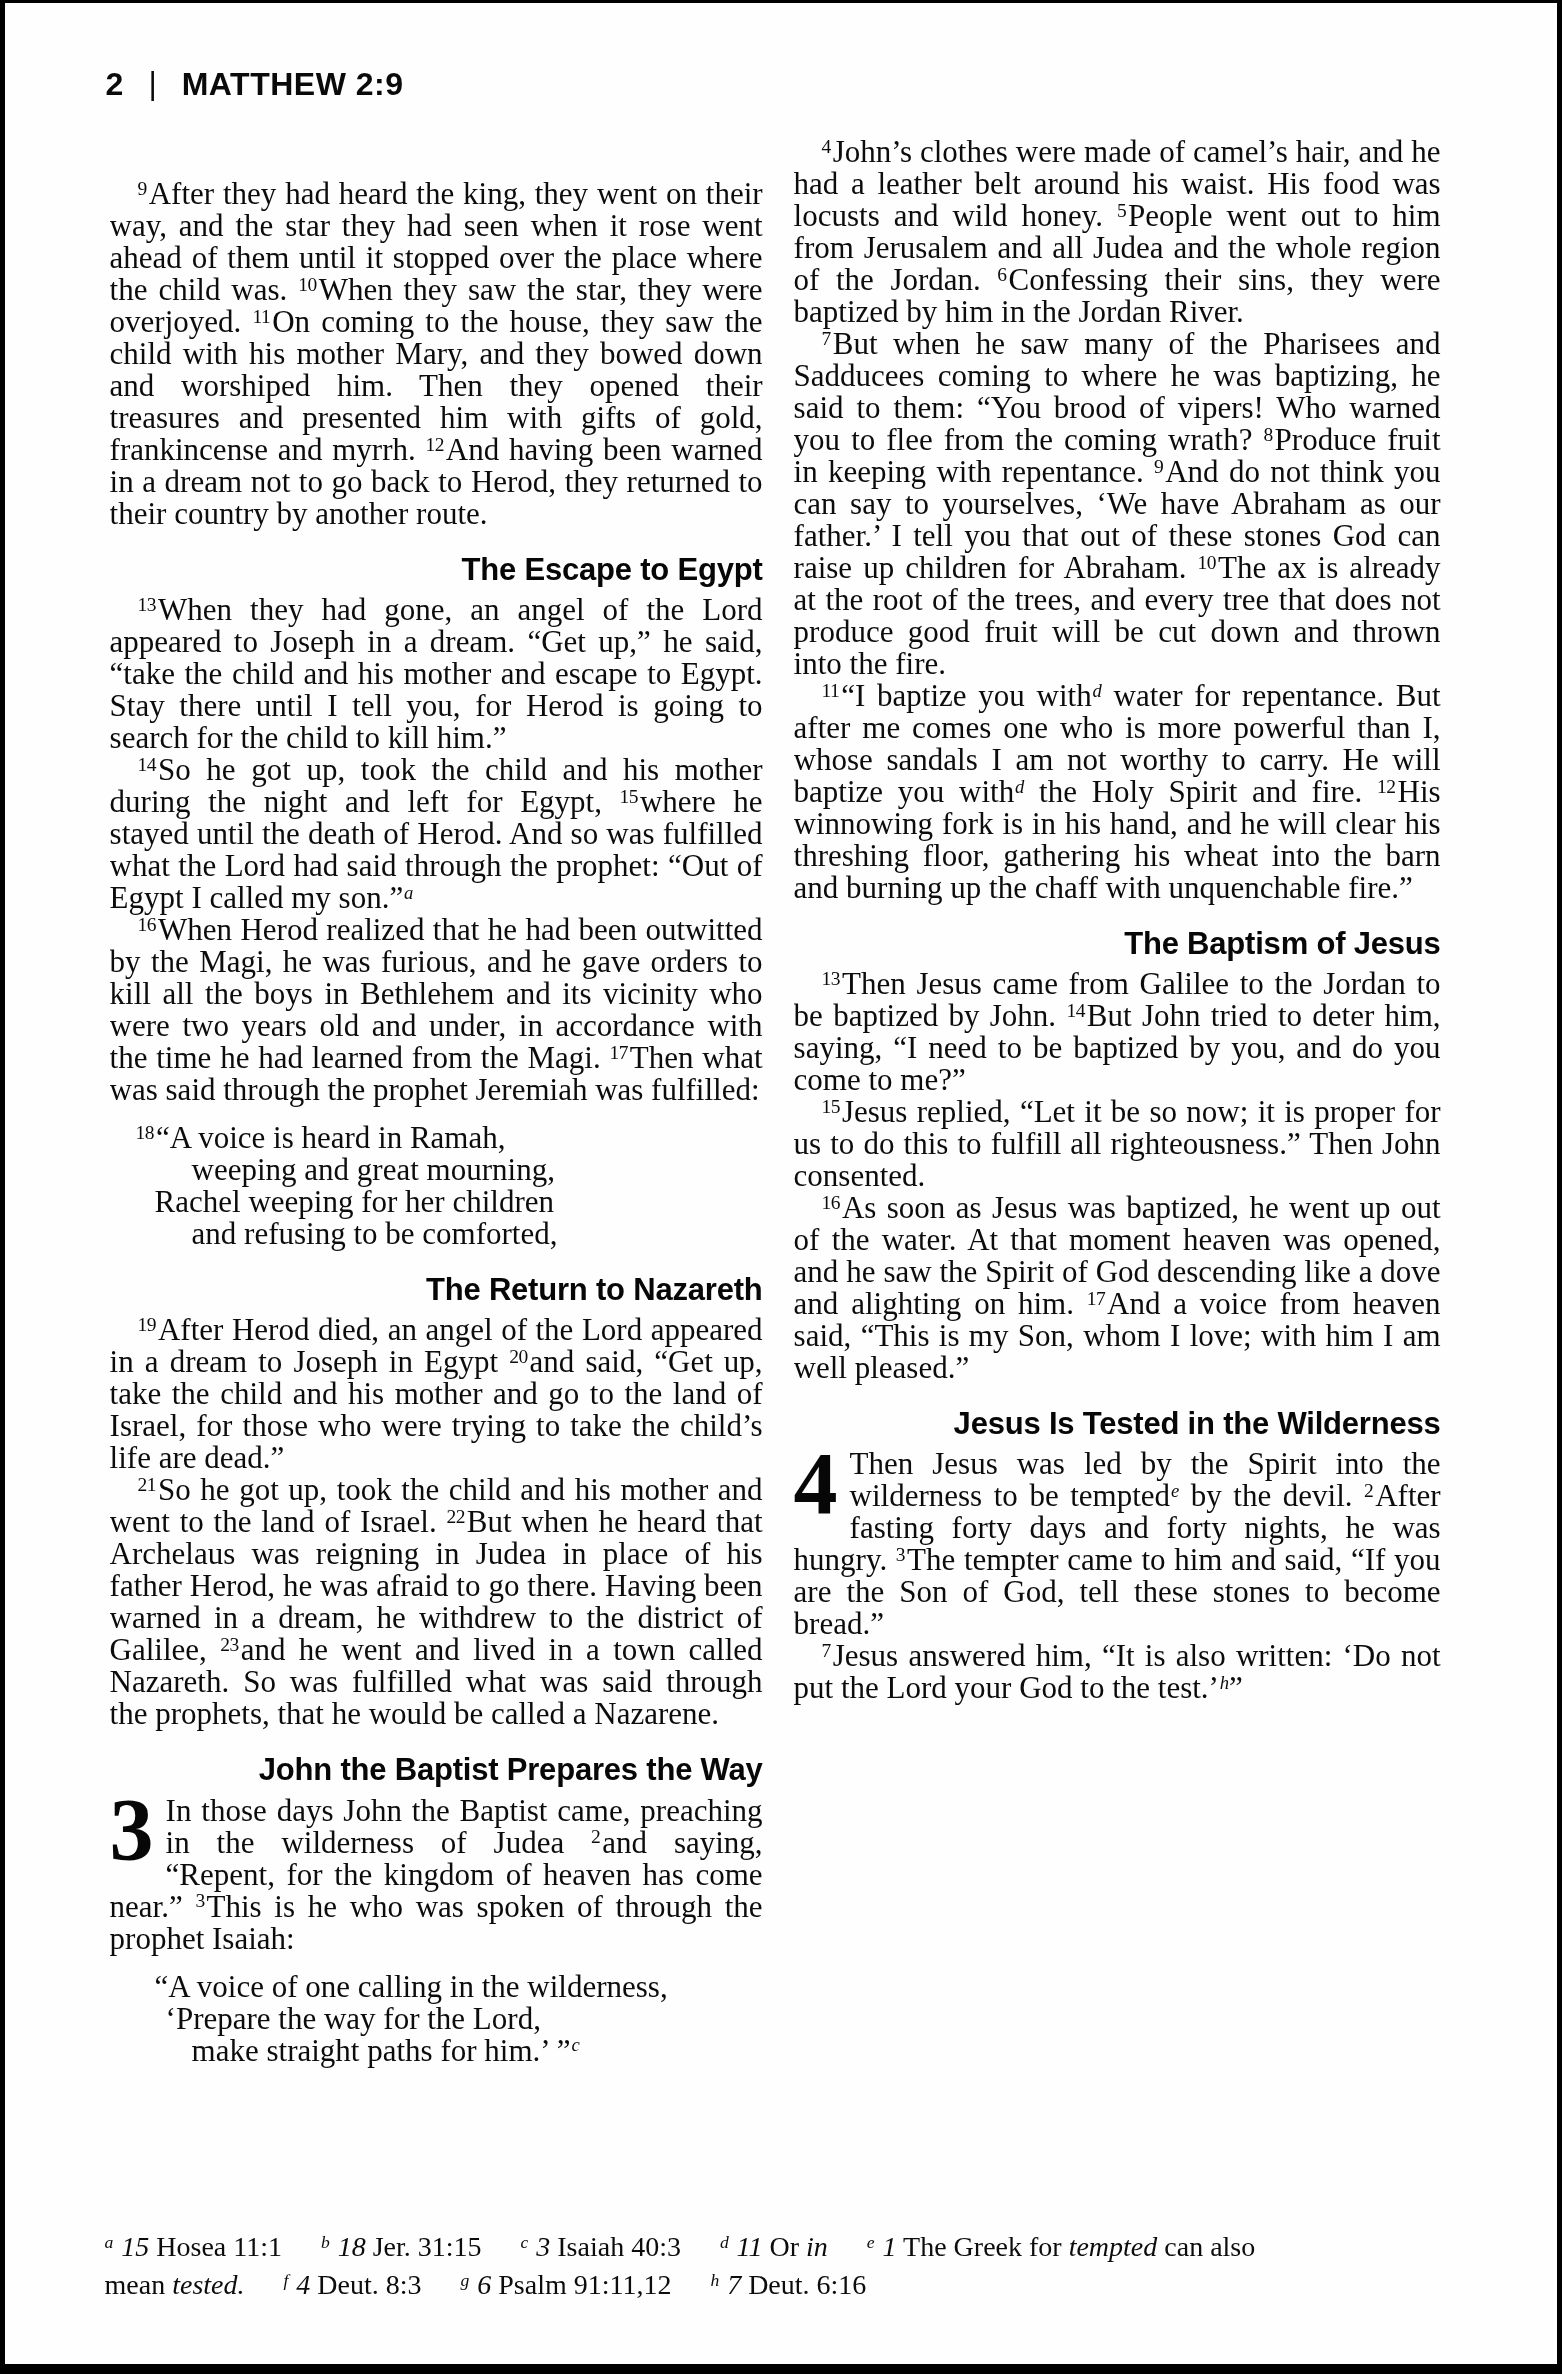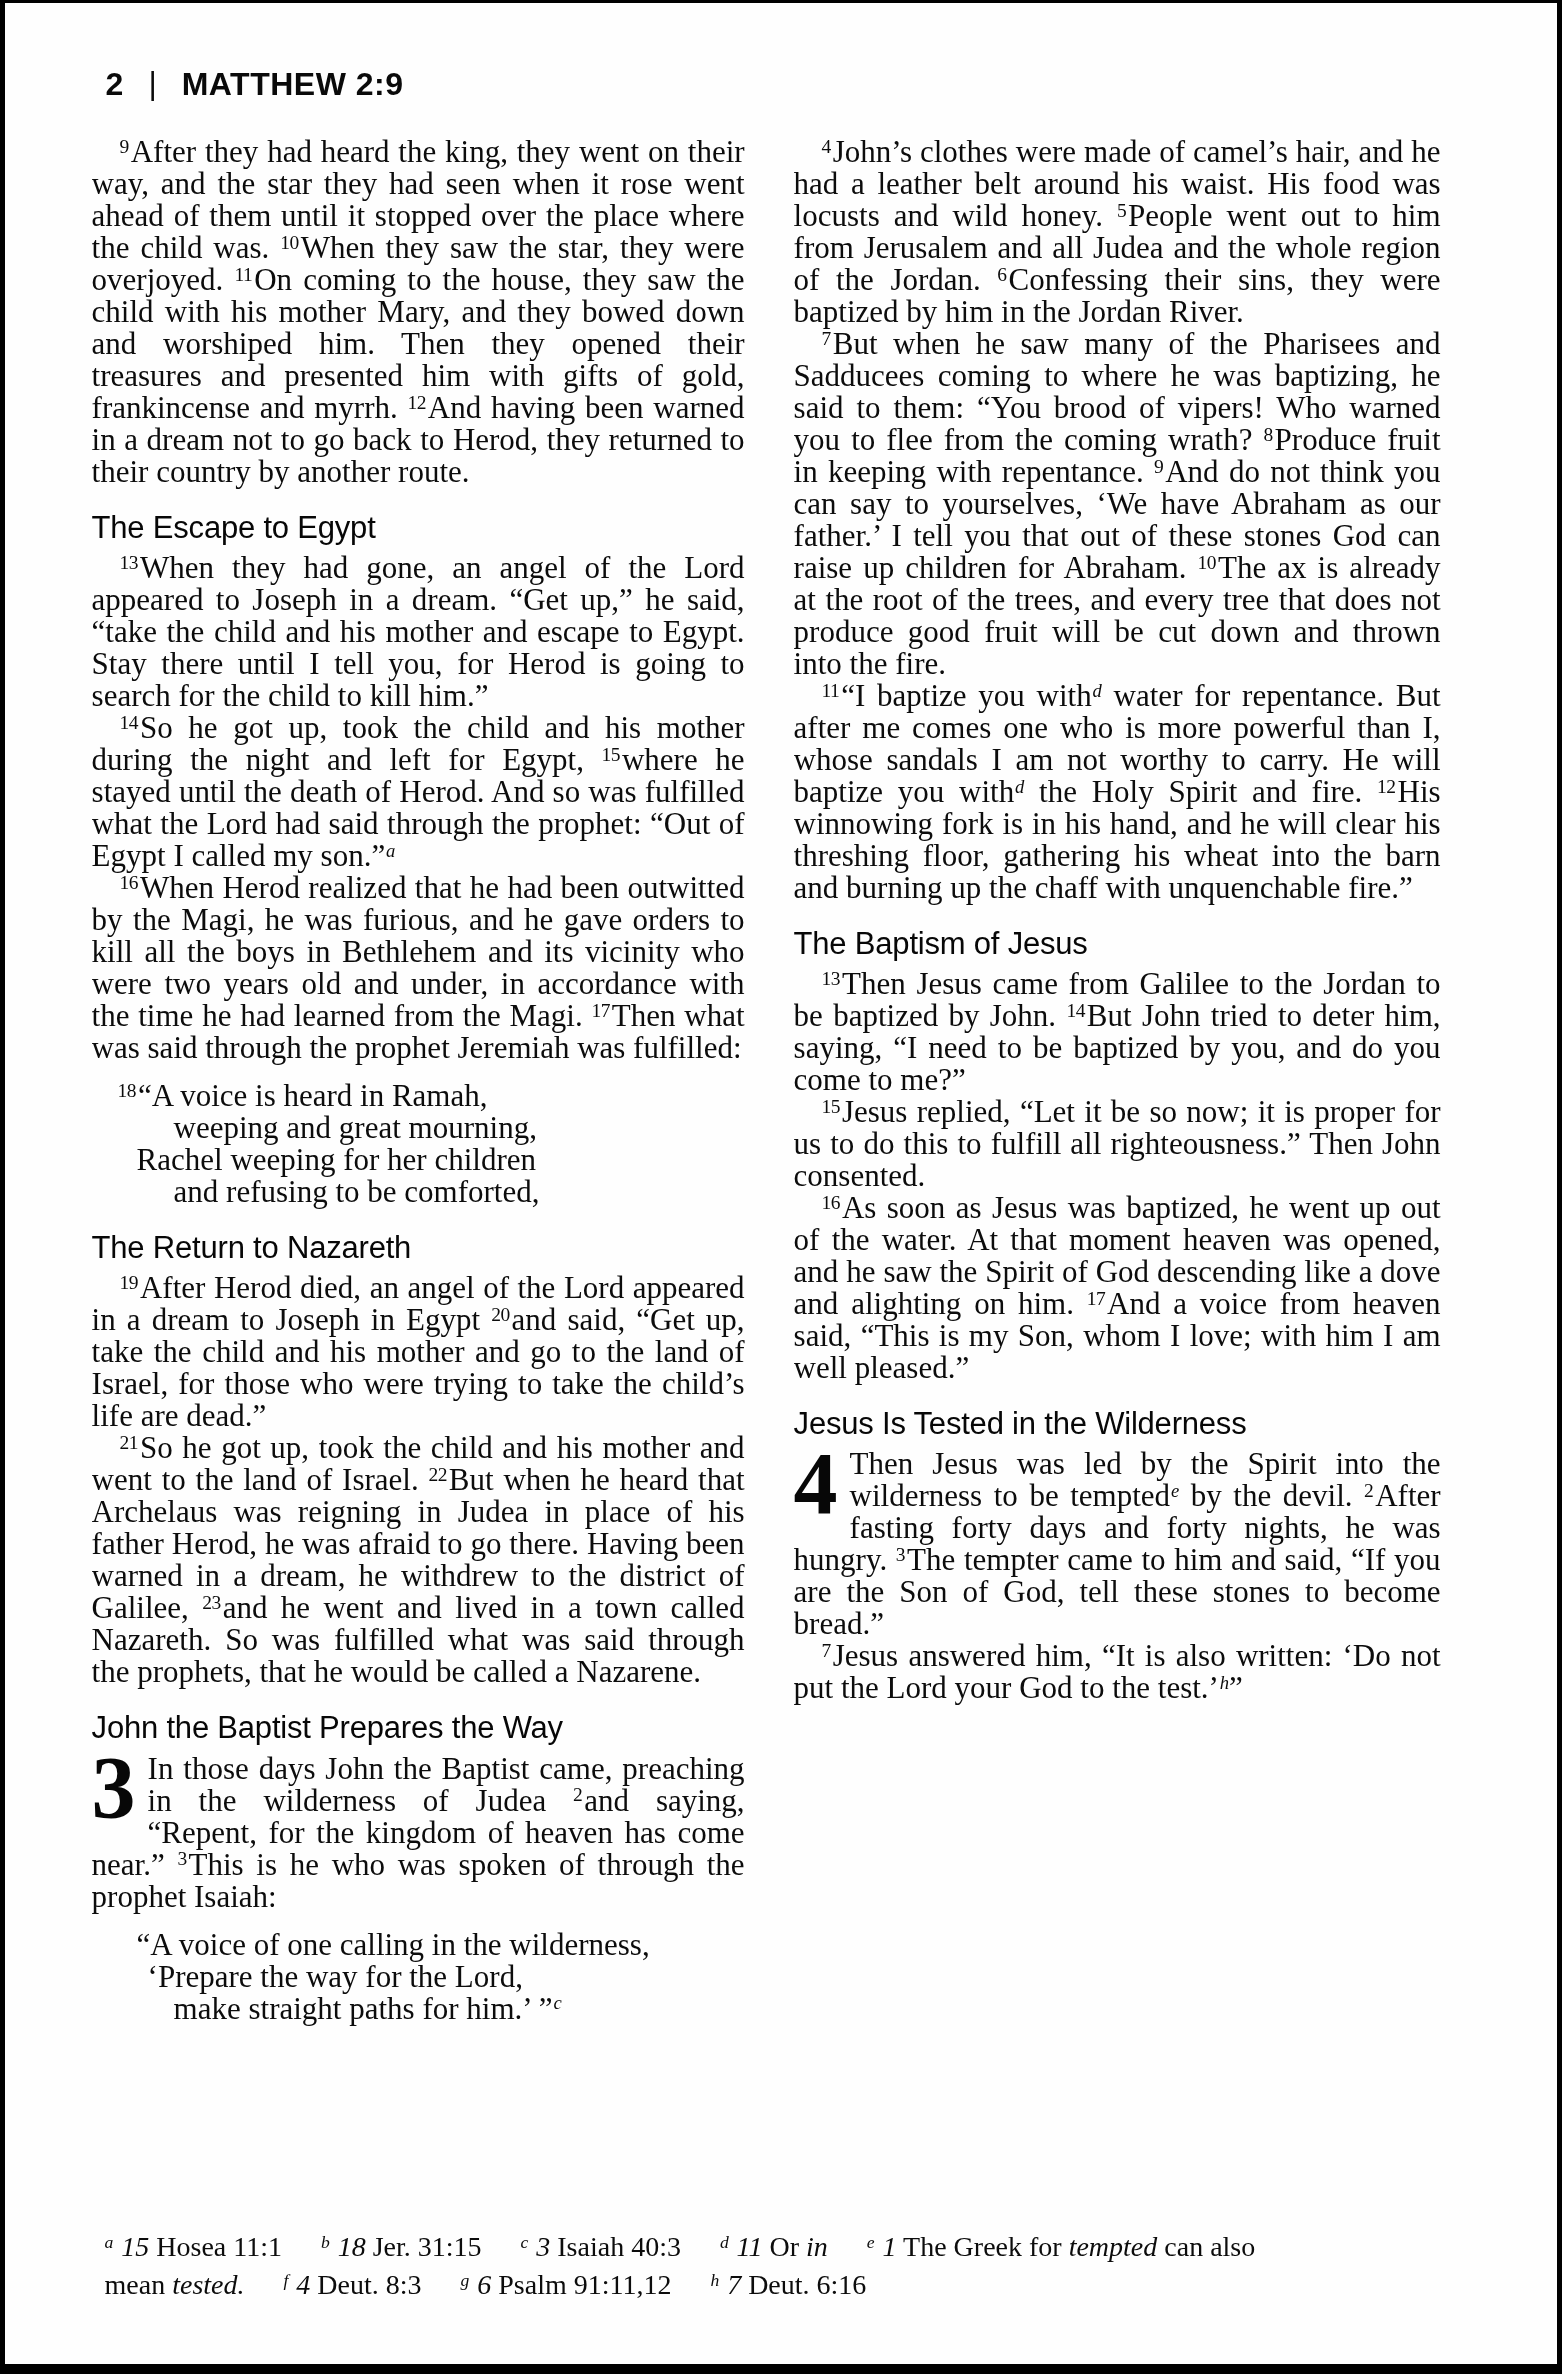--- a/index.html
+++ b/index.html
@@ -20,29 +20,29 @@
     display:flex;align-items:baseline;white-space:nowrap;
   }
   .page-header .divider{font-weight:400;margin:0 25px;transform:translateY(-0.9px);}
   .page-header .title{letter-spacing:0.5px;}
 
   .col{
     position:absolute;top:133px;height:2089px;overflow:hidden;
     font-size:31px;line-height:32px;color:#0c0c0c;
     text-align:justify;
   }
-  .col-left{left:87px;width:653px;}
+  .col-left{left:105px;width:653px;margin-top:42px;}
   .col-right{left:789px;width:647px;}
 
   p.para{margin:0;text-indent:28px;}
   p.chapter{text-indent:0;}
   h3.sect{
     font-family:"Liberation Sans",sans-serif;
-    font-size:31px;font-weight:normal;letter-spacing:-0.2px;
-    margin:24px 0 8.3px 0;text-align:left;color:#070707;
+    font-size:31px;font-weight:bold;letter-spacing:-0.2px;
+    margin:24px 0 8.3px 0;text-align:right;color:#070707;
   }
   .dropcap{
     float:left;font-weight:bold;font-size:88px;line-height:63px;
     margin:3.7px 12px 0 0;color:#070707;
     font-family:"Liberation Serif",serif;
   }
   .poetry{margin:16px 0;text-align:left;}
   .pline{min-height:32px;}
   .ind0{padding-left:26px}
   .ind1{padding-left:45px}

